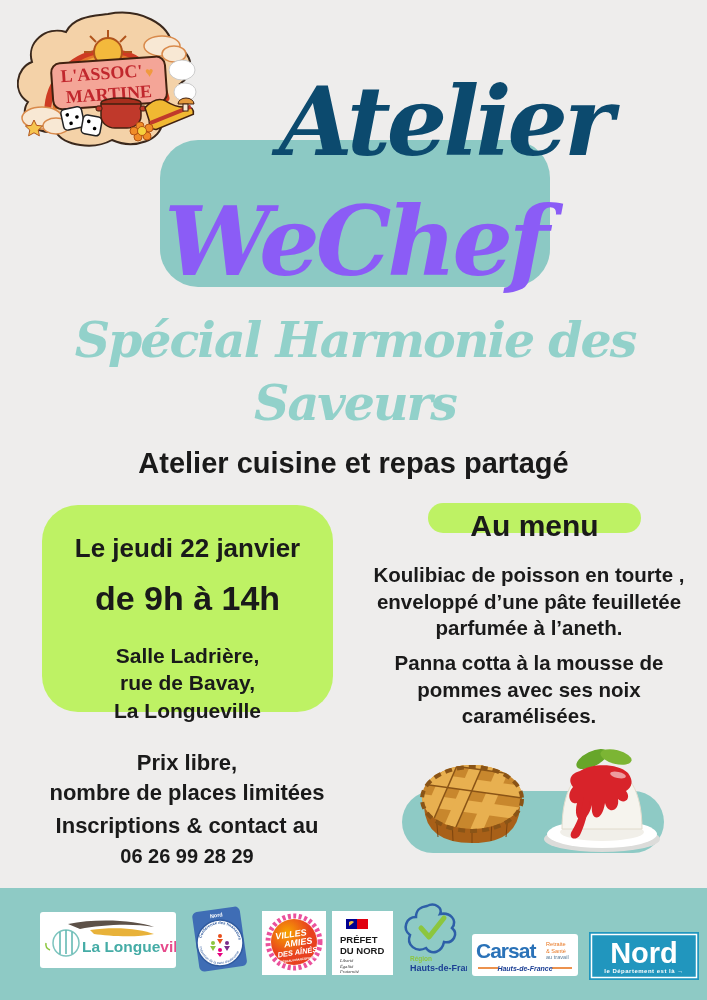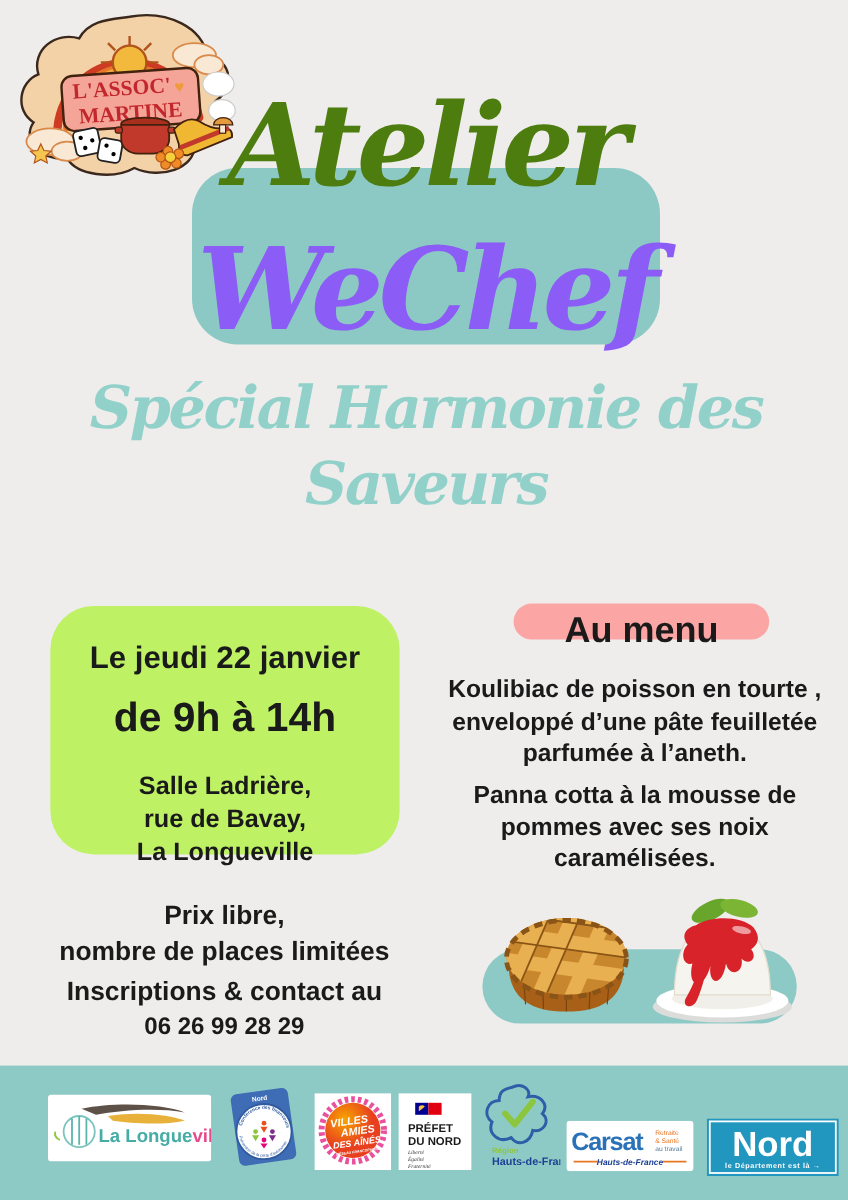--- a/index.html
+++ b/index.html
@@ -5,34 +5,34 @@
   html,body{margin:0;padding:0;}
   .poster{position:relative;width:707px;height:1000px;background:#eeedec;overflow:hidden;
           font-family:"Liberation Sans",sans-serif;color:#1a1a1a;}
   .abs{position:absolute;}
   .center{text-align:center;}
   .script{font-family:"DejaVu Serif",serif;font-style:italic;font-weight:700;}
 
   #org-logo{left:12px;top:8px;width:192px;height:144px;}
 
   #title-box{left:160px;top:140px;width:390px;height:147px;background:#8cc9c4;border-radius:38px;}
-  #title-line1{left:100px;top:72px;width:510px;font-size:95px;line-height:1.05;letter-spacing:-4px;color:#4d7c0f;}
+  #title-line1{left:100px;top:72px;width:510px;font-size:95px;line-height:1.05;letter-spacing:-4px;color:#0c4a6e;text-align:right;}
   #title-line2{left:100px;top:180px;width:510px;font-size:95px;line-height:1.05;letter-spacing:-4px;color:#8b5cf6;margin-top:12px;}
 
   #subtitle-line1{left:40px;top:314px;width:630px;font-size:49px;line-height:1.1;letter-spacing:-2px;color:#92d1ca;}
   #subtitle-line2{left:40px;top:377px;width:630px;font-size:49px;line-height:1.1;letter-spacing:-2px;color:#92d1ca;}
 
   #tagline{left:0;top:447px;width:707px;font-size:29px;font-weight:700;}
 
   #info-box{left:42px;top:505px;width:291px;height:207px;background:#bef264;border-radius:36px;}
   #info-date{margin-top:28px;font-size:26px;font-weight:700;}
   #info-time{margin-top:15px;font-size:34px;font-weight:700;}
   #info-venue{margin-top:24px;font-size:21px;font-weight:700;line-height:1.3;}
 
-  #menu-pill{left:428px;top:503px;width:213px;height:30px;background:#fca5a5;border-radius:24px;
+  #menu-pill{left:428px;top:503px;width:213px;height:30px;background:#bef264;border-radius:24px;
              line-height:46px;font-size:30px;font-weight:700;}
   #menu-item1{left:356px;top:562px;width:346px;font-size:20.5px;font-weight:700;line-height:1.3;}
   #menu-item2{left:356px;top:650px;width:346px;font-size:20.5px;font-weight:700;line-height:1.3;}
 
   #pricing{left:20px;top:748px;width:334px;font-size:22px;font-weight:700;line-height:1.35;}
   #contact-label{left:20px;top:813px;width:334px;font-size:22px;font-weight:700;}
   #contact-phone{left:20px;top:845px;width:334px;font-size:20px;font-weight:700;}
 
   #food-art{left:398px;top:733px;width:272px;height:126px;}
 
@@ -124,20 +124,21 @@
     <path d="M22 112 l2.6 5.4 6 .6 -4.4 4 1.2 5.8 -5.4 -3 -5.4 3 1.2 -5.8 -4.4 -4 6 -.6 Z" fill="#f6c54f" stroke="#b0541c"></path>
   </svg>
 
   <div id="title-box" class="abs"></div>
   <div id="title-line1" class="abs center script">Atelier</div>
   <div id="title-line2" class="abs center script">WeChef</div>
 
   <div id="subtitle-line1" class="abs center script">Spécial Harmonie des</div>
   <div id="subtitle-line2" class="abs center script">Saveurs</div>
 
+  <div id="tagline" class="abs center">Atelier cuisine et repas partagé</div>
 
   <div id="info-box" class="abs center">
     <div id="info-date">Le jeudi 22 janvier</div>
     <div id="info-time">de 9h à 14h</div>
     <div id="info-venue">
       <div>Salle Ladrière,</div>
       <div>rue de Bavay,</div>
       <div>La Longueville</div>
     </div>
   </div>

